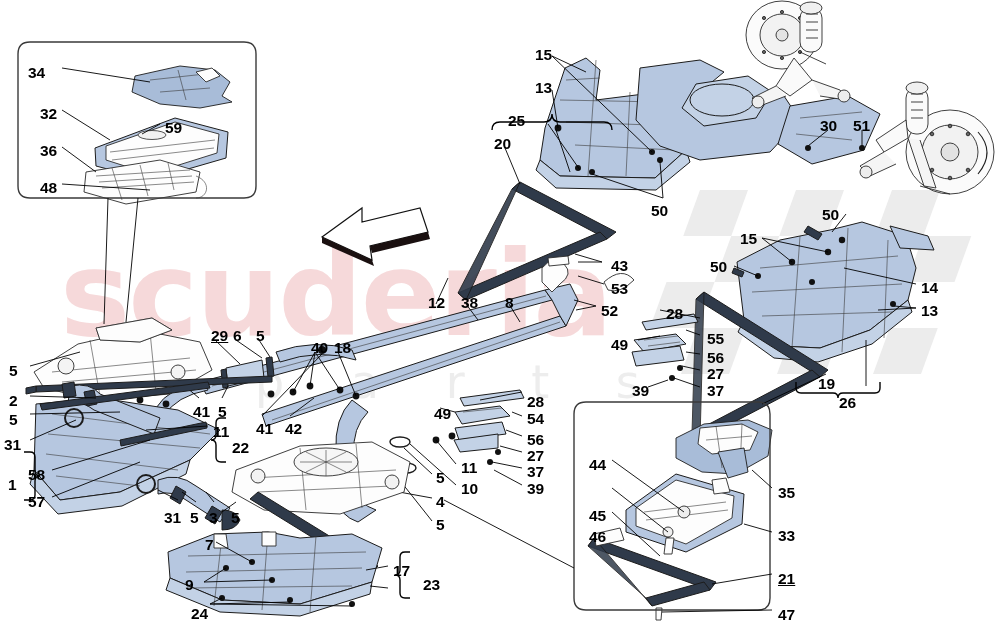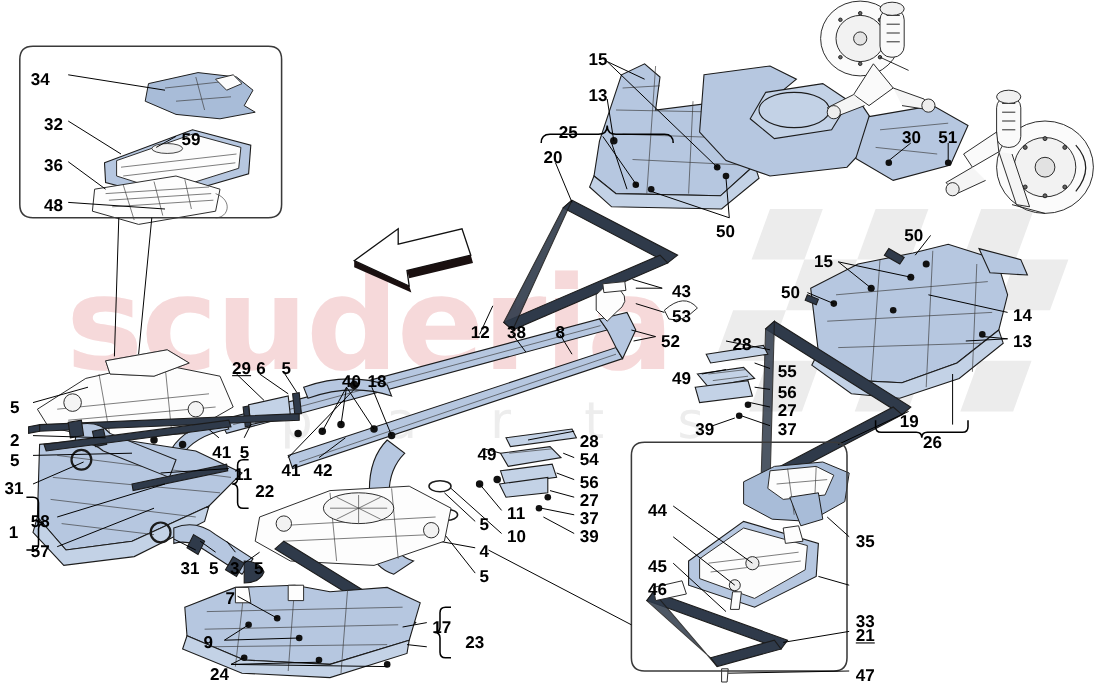--- a/index.html
+++ b/index.html
@@ -476,18 +476,18 @@
       <div class="lbl" style="left: 231px; top: 510px;">5</div>
       <div class="lbl" style="left: 205px; top: 537px;">7</div>
       <div class="lbl" style="left: 185px; top: 577px;">9</div>
       <div class="lbl" style="left: 191px; top: 606px;">24</div>
       <div class="lbl" style="left: 393px; top: 563px;">17</div>
       <div class="lbl" style="left: 423px; top: 577px;">23</div>
       <div class="lbl" style="left: 589px; top: 457px;">44</div>
       <div class="lbl" style="left: 589px; top: 485px; margin-top: 44px;">46</div>
       <div class="lbl" style="left: 589px; top: 508px;">45</div>
       <div class="lbl" style="left: 778px; top: 485px;">35</div>
-      <div class="lbl" style="left: 778px; top: 528px; margin-top: 30px;">33</div>
+      <div class="lbl" style="left: 778px; top: 528px;">33</div>
       <div class="lbl" style="left: 778px; top: 571px; text-decoration: underline;">21</div>
       <div class="lbl" style="left: 778px; top: 607px;">47</div>
     </div>
 
 </div>
 
 </body></html>

